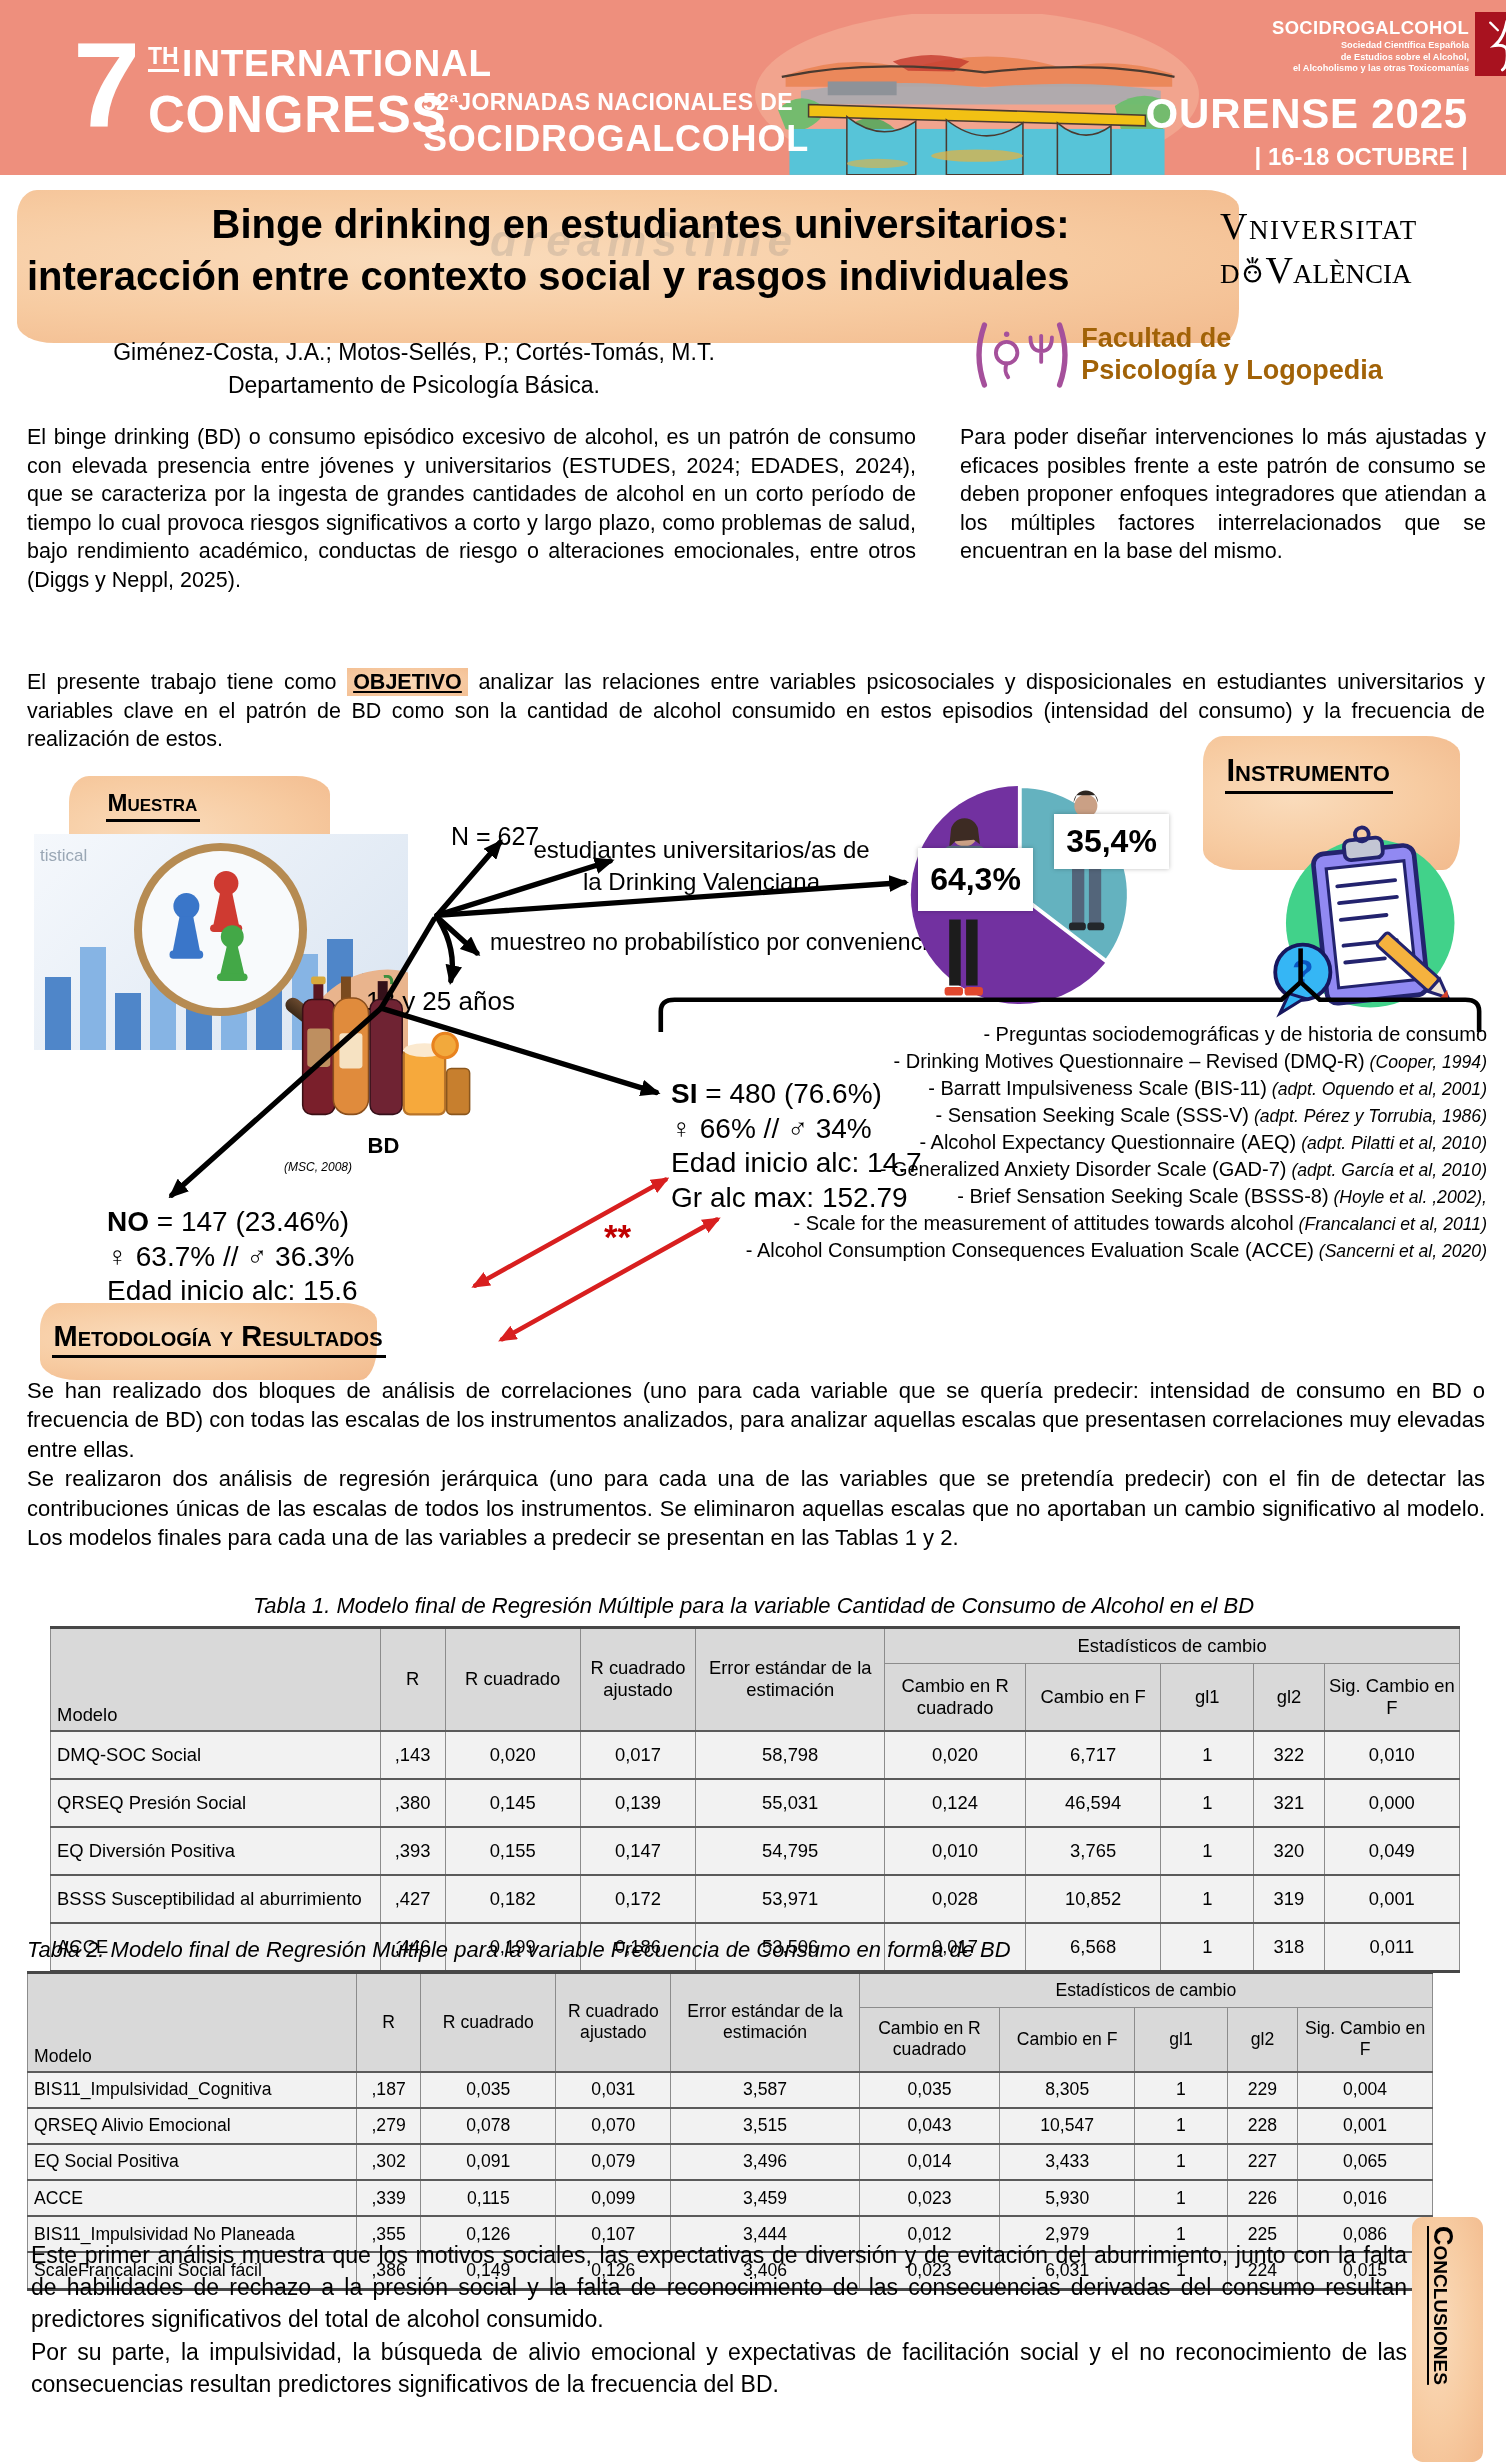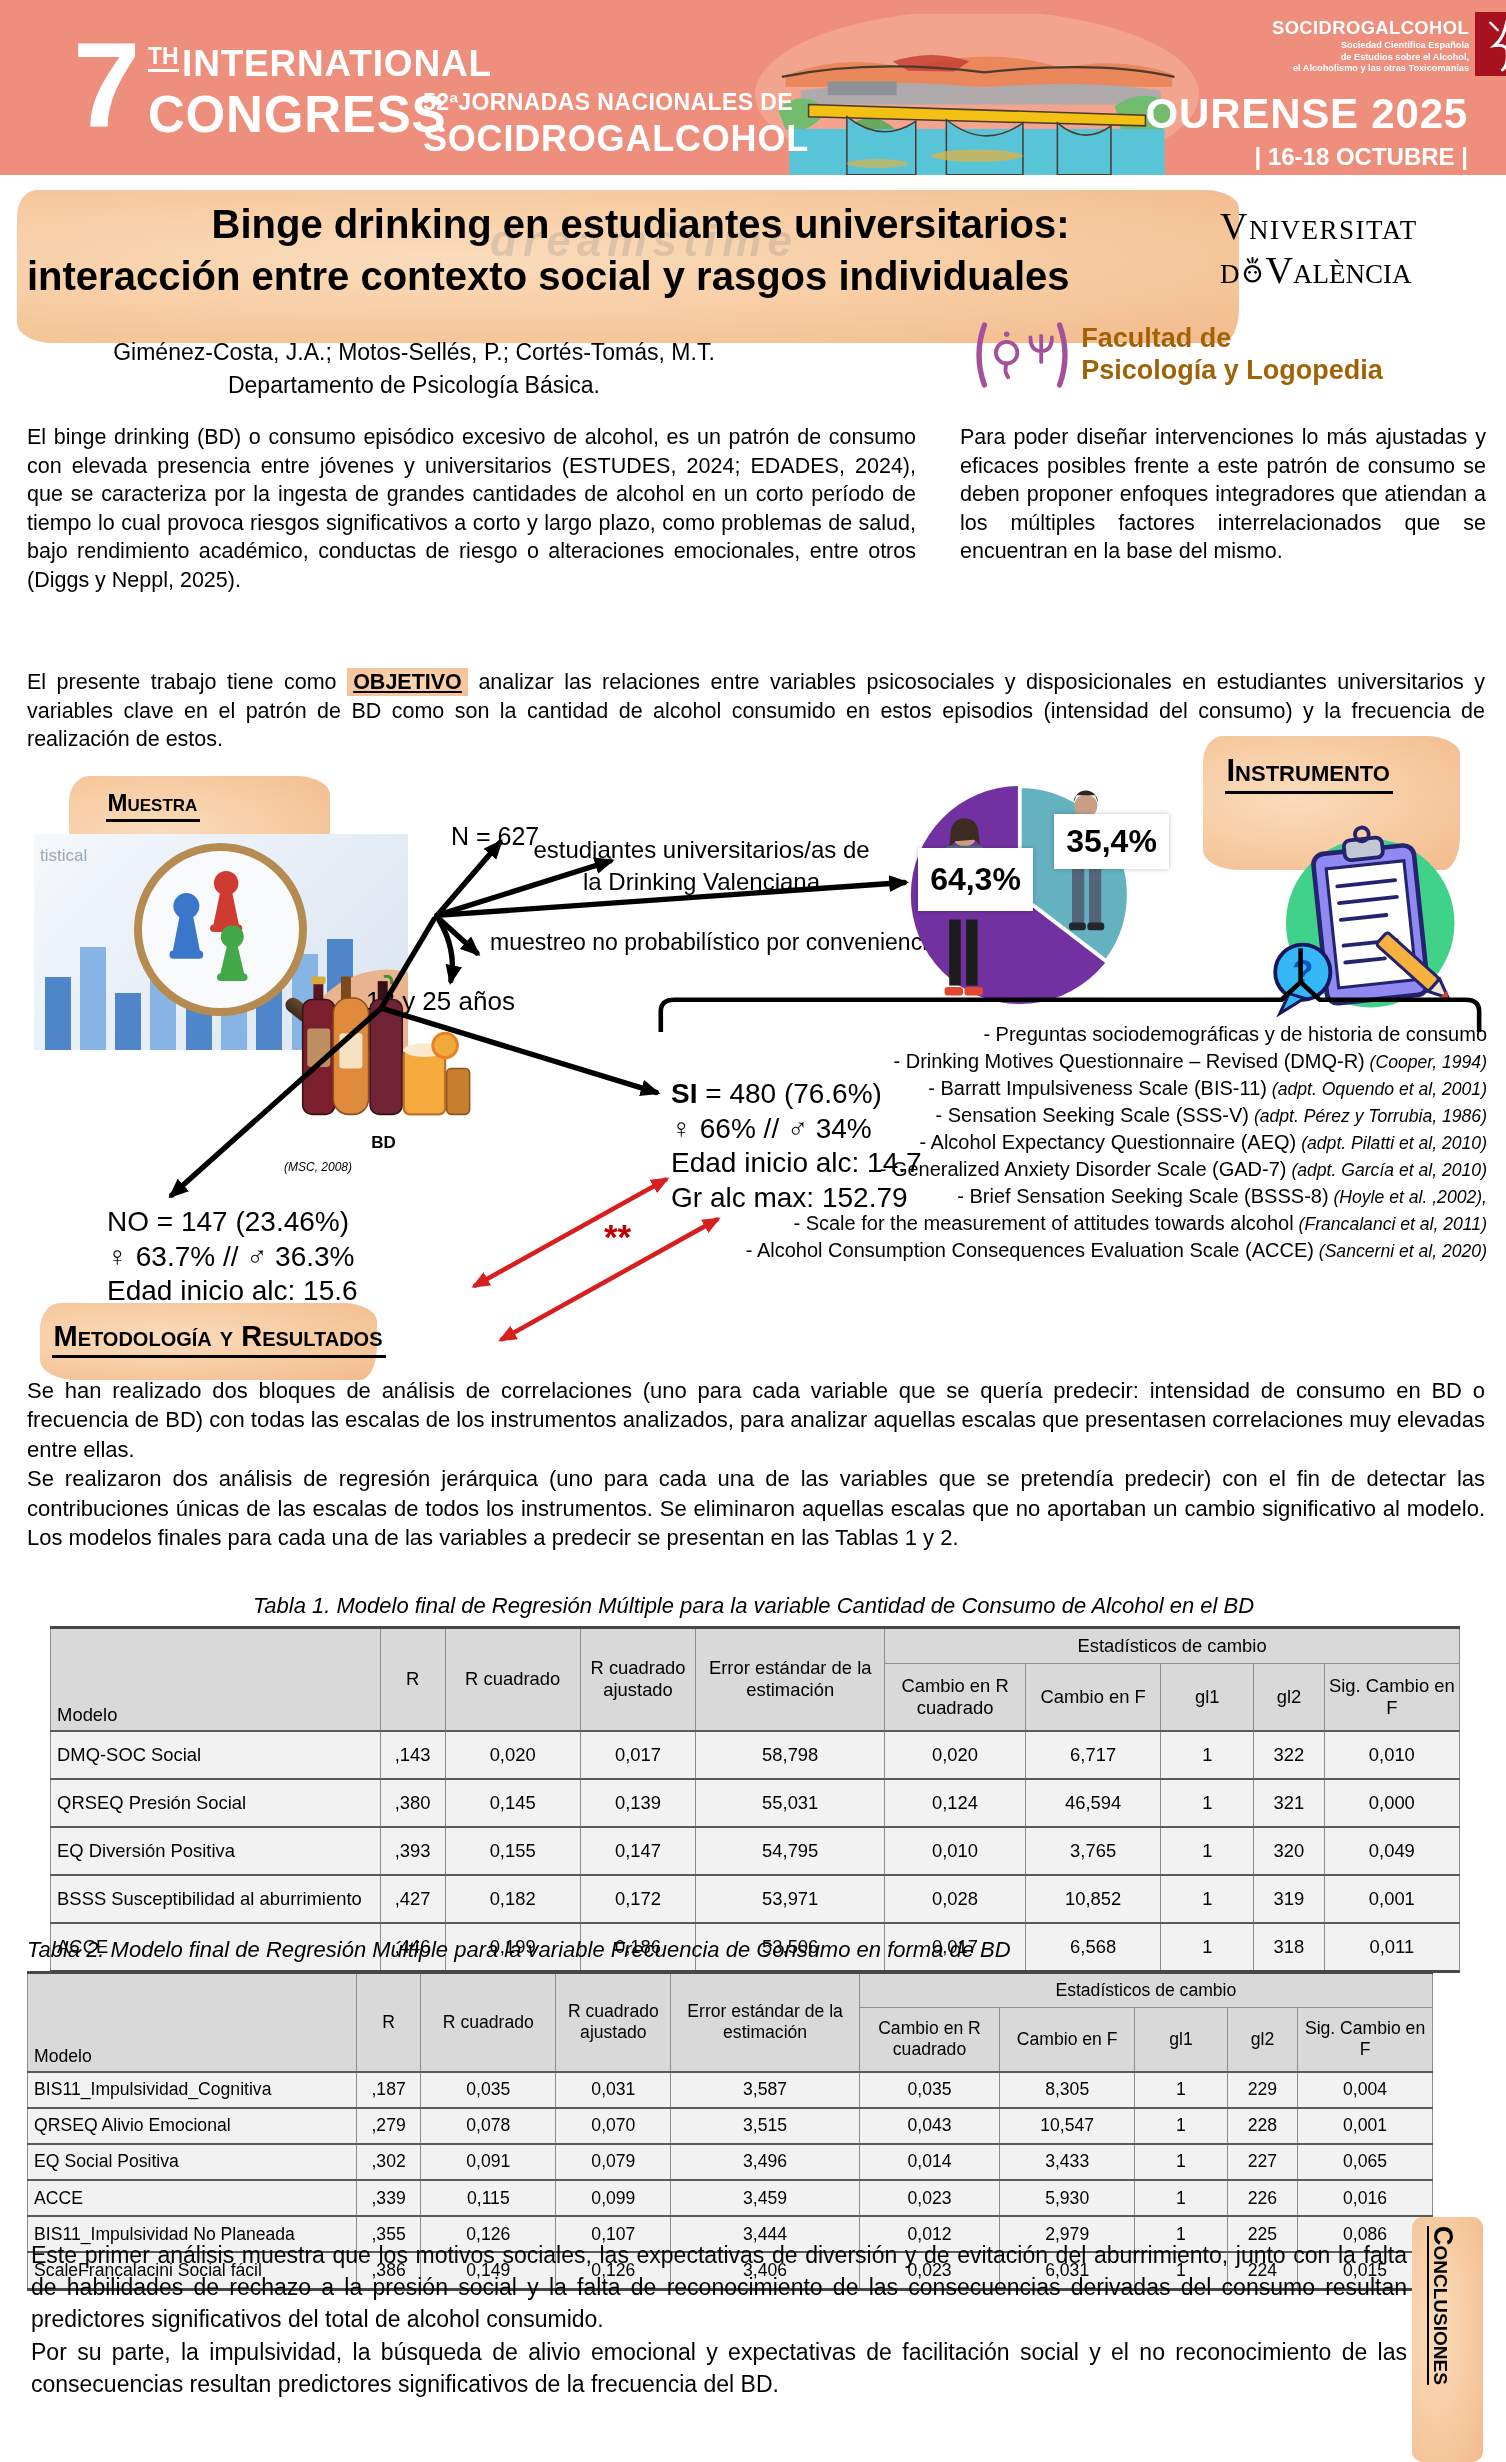--- a/index.html
+++ b/index.html
@@ -250,25 +250,25 @@
     <rect x="50" y="30" width="46" height="152" rx="20" fill="#e08b3c" stroke="#8a4f1d" stroke-width="2"></rect>
     <rect x="58" y="76" width="30" height="46" rx="4" fill="#f6e2c2"></rect>
     <rect x="108" y="8" width="13" height="26" fill="#341019"></rect>
     <path d="M116,2 q12,-2 10,10" fill="none" stroke="#3f8f3f" stroke-width="4"></path>
     <rect x="98" y="32" width="42" height="150" rx="12" fill="#6f2333" stroke="#35101a" stroke-width="2"></rect>
     <rect x="142" y="96" width="54" height="86" rx="8" fill="#f6a93c" stroke="#b8742a" stroke-width="3"></rect>
     <ellipse cx="169" cy="98" rx="27" ry="9" fill="#fbe9cf"></ellipse>
     <circle cx="196" cy="92" r="16" fill="#f2a93c" stroke="#e8831f" stroke-width="4"></circle>
     <rect x="198" y="122" width="30" height="60" rx="6" fill="#c77f2e" stroke="#8a561d" stroke-width="2"></rect>
   </svg>
-  <div class="abs" style="left:284px;top:1133px;width:199px;text-align:center;font-weight:bold;font-size:17px;">BD</div>
+  <div class="abs" style="left:284px;top:1133px;width:199px;text-align:center;font-weight:bold;font-size:22px;">BD</div>
   <div class="abs" style="left:284px;top:1160px;width:199px;text-align:left;font-style:italic;font-size:12px;">(MSC, 2008)</div>
 
   <div class="abs" style="left:107px;top:1205px;font-size:28px;line-height:1.24;">
-    <div><span style="font-weight:normal;text-align:right;">NO</span><span> = 147 (23.46%)</span></div>
+    <div><span style="font-weight:bold;text-align:right;">NO</span><span> = 147 (23.46%)</span></div>
     <div>♀ 63.7% // ♂ 36.3%</div>
     <div>Edad inicio alc: 15.6</div>
     <div>Gr alc max: 29.14</div>
   </div>
   <div class="abs" style="left:671px;top:1077px;font-size:28px;line-height:1.24;">
     <div><span style="font-weight:bold;">SI</span><span> = 480 (76.6%)</span></div>
     <div>♀ 66% // ♂ 34%</div>
     <div>Edad inicio alc: 14.7</div>
     <div>Gr alc max: 152.79</div>
   </div>

